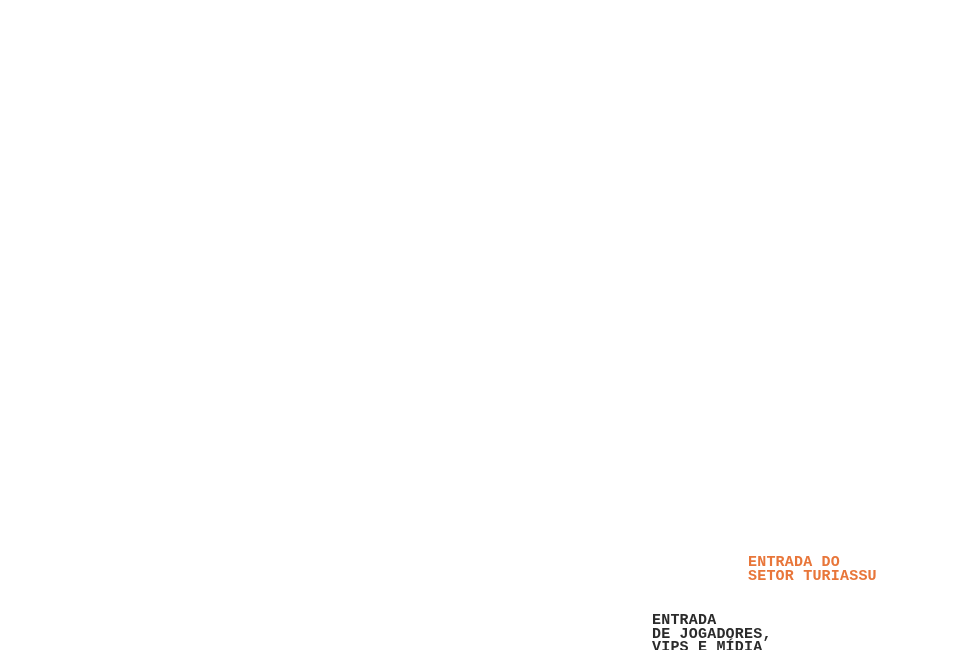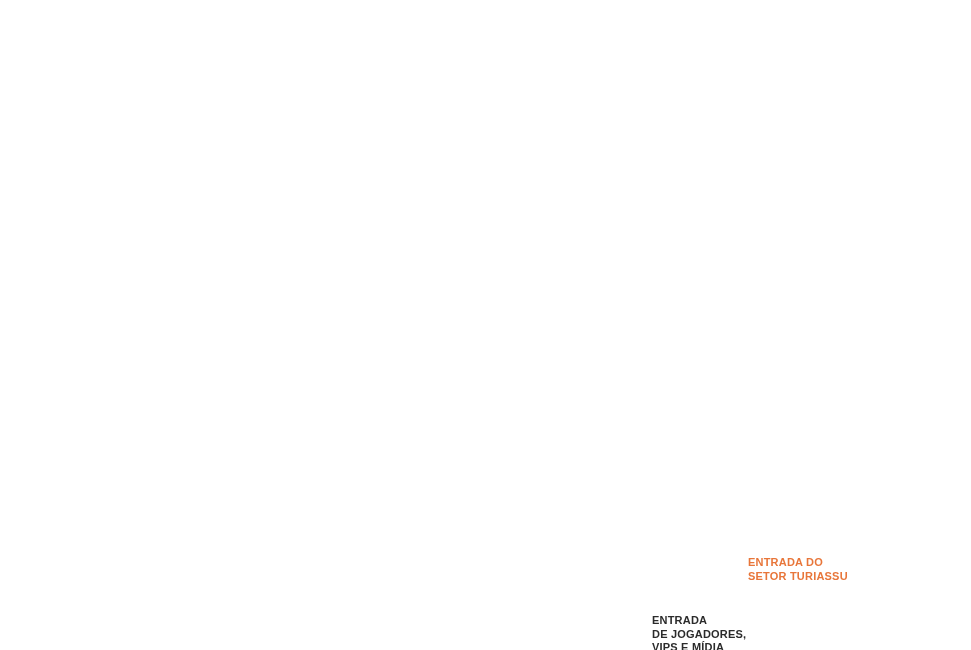--- a/index.html
+++ b/index.html
@@ -14,23 +14,23 @@
     overflow: hidden;
     font-family: "Liberation Sans", sans-serif;
   }
   .canvas {
     position: absolute;
     inset: 0;
     background: #ffffff;
   }
   .label {
     position: absolute;
-    font-family: Liberation Sans, sans-serif;
+    font-family: Liberation Mono, monospace;
     font-weight: bold;
-    font-size: 11px;
+    font-size: 15px;
     line-height: 13.5px;
     letter-spacing: 0.2px;
     white-space: pre-line;
     text-transform: uppercase;
   }
   .label-orange {
     color: #e8763a;
   }
   .label-dark {
     color: #2b2b2b;

